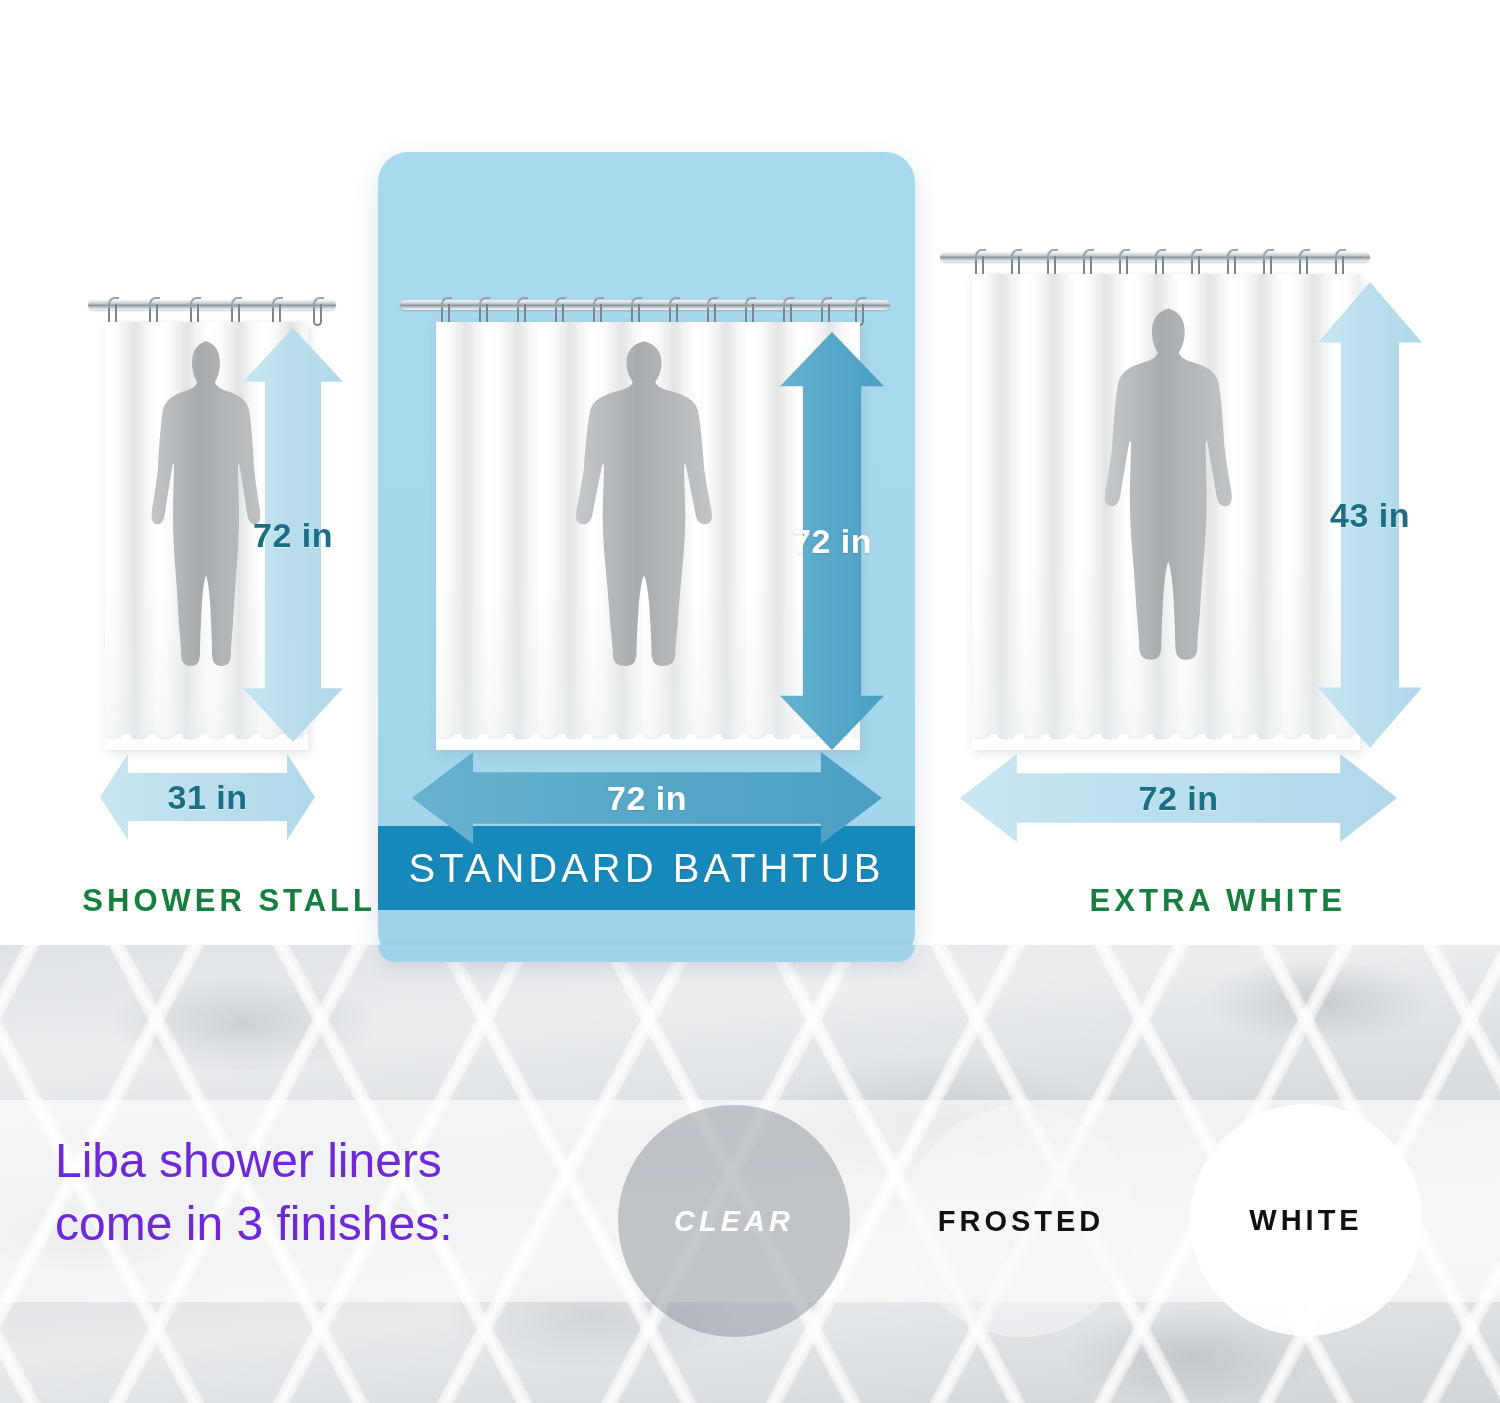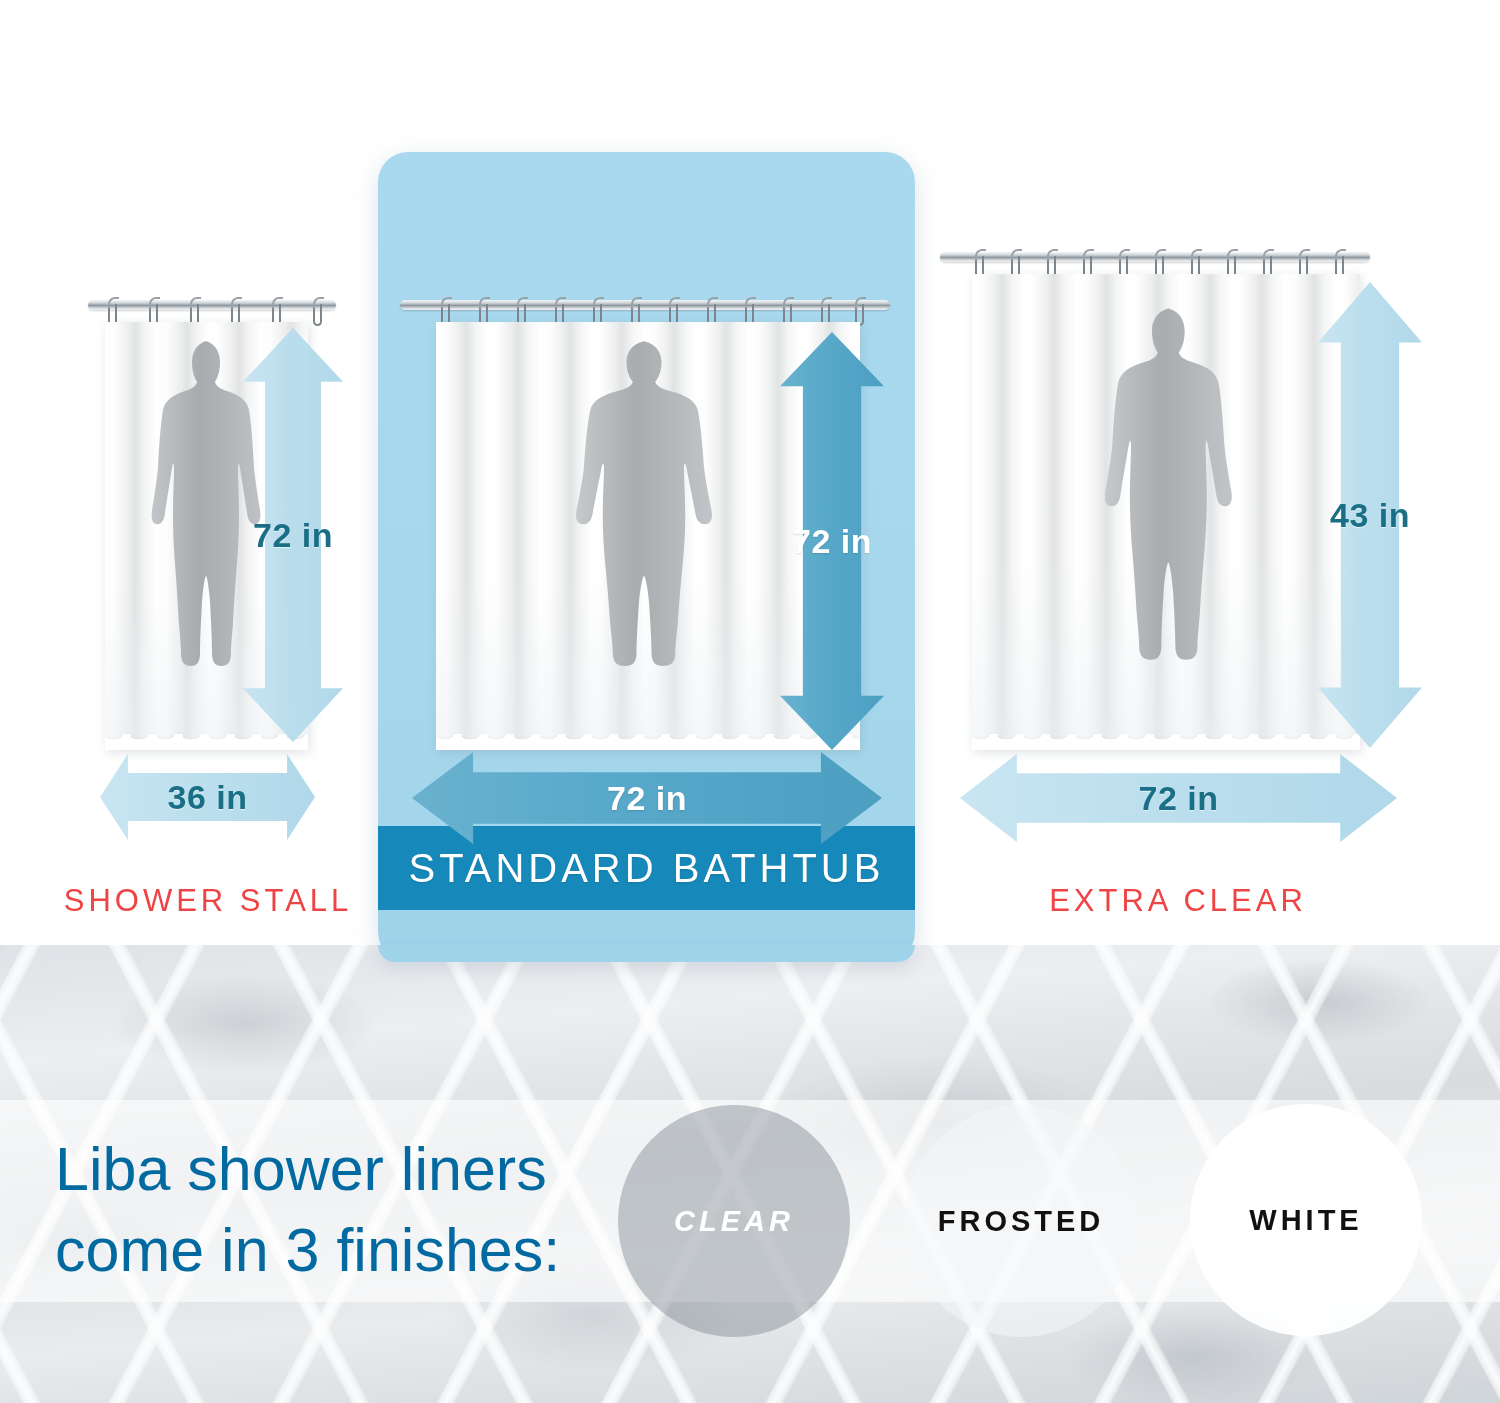--- a/index.html
+++ b/index.html
@@ -125,22 +125,22 @@
     clip-path:polygon(50% 0%,100% 13%,78% 13%,78% 87%,100% 87%,50% 100%,0% 87%,22% 87%,22% 13%,0% 13%);
   }
   .dark-arrow.horiz .shape {
     clip-path:polygon(0% 50%,13% 0%,13% 22%,87% 22%,87% 0%,100% 50%,87% 100%,87% 78%,13% 78%,13% 100%);
   }
   .txt-teal { color:#1a6e85; text-shadow:0 1px 1px rgba(255,255,255,0.6); }
   .txt-white { color:#ffffff; text-shadow:0 1px 2px rgba(0,0,0,0.13); }
 
   
   .caption {
-    position:absolute; text-align:center;
-    font-size:31px; letter-spacing:4px; color:#ef4444; font-weight:400;
+    position:absolute; text-align:right;
+    font-size:31px; letter-spacing:4px; color:#15803d; font-weight:700;
     white-space:nowrap;
   }
 
   
   .tiles {
     position:absolute; left:0; top:945px; width:1500px; height:458px;
     overflow:hidden;
     background:
       linear-gradient(175deg,#dfe2e6 0%,#eceef0 20%,#d8dcdf 45%,#e9ebed 70%,#cfd4d8 100%);
   }
@@ -182,21 +182,21 @@
     opacity:.5;
   }
   
   .tiles .wash {
     position:absolute; left:0; top:155px; width:1500px; height:202px;
     background:rgba(255,255,255,0.62);
   }
 
   .finish-text {
     position:absolute; left:55px; top:1129px; width:560px;
-    font-size:61px; line-height:1.32; color:#0369a1; font-weight:400;
+    font-size:48px; line-height:1.32; color:#6d28d9; font-weight:400;
   }
 
   .circle {
     position:absolute; border-radius:50%;
     display:flex; align-items:center; justify-content:center;
   }
   .circle span {
     font-size:29px; letter-spacing:4px; font-weight:bold; white-space:nowrap;
   }
   .c-clear  { background:rgba(120,128,138,0.42); }
@@ -252,21 +252,21 @@
         </svg>
       </div>
 
       <div class="v-arrow light-arrow" style="left:243px; top:328px; width:100px; height:414px;">
         <div class="shape"></div>
         <div class="lbl txt-teal">72 in</div>
       </div>
 
       <div class="h-arrow light-arrow horiz" style="left:100px; top:754px; width:215px; height:86px;">
         <div class="shape"></div>
-        <div class="lbl txt-teal">36 in</div>
+        <div class="lbl txt-teal">31 in</div>
       </div>
 
       <div class="caption" style="left:40px; top:883px; width:336px;">SHOWER STALL</div>
     </div>
 
     <div class="panel">
 
       <div class="rod" style="left:400px; top:300px; width:490px;"></div>
       <div class="hooks" style="left:441px; top:304px; width:420px;">
         <div class="hook" style="left:0px;"></div>
@@ -348,21 +348,21 @@
       <div class="v-arrow light-arrow" style="left:1318px; top:282px; width:104px; height:466px;">
         <div class="shape"></div>
         <div class="lbl txt-teal">43 in</div>
       </div>
 
       <div class="h-arrow light-arrow horiz" style="left:960px; top:754px; width:437px; height:88px;">
         <div class="shape"></div>
         <div class="lbl txt-teal">72 in</div>
       </div>
 
-      <div class="caption" style="left:1010px; top:883px; width:336px;">EXTRA CLEAR</div>
+      <div class="caption" style="left:1010px; top:883px; width:336px;">EXTRA WHITE</div>
     </div>
 
   </div>
 
   <div class="tiles">
     <div class="marble"></div>
     <div class="lattice"></div>
     <div class="veins"></div>
     <div class="wash"></div>
   </div>

